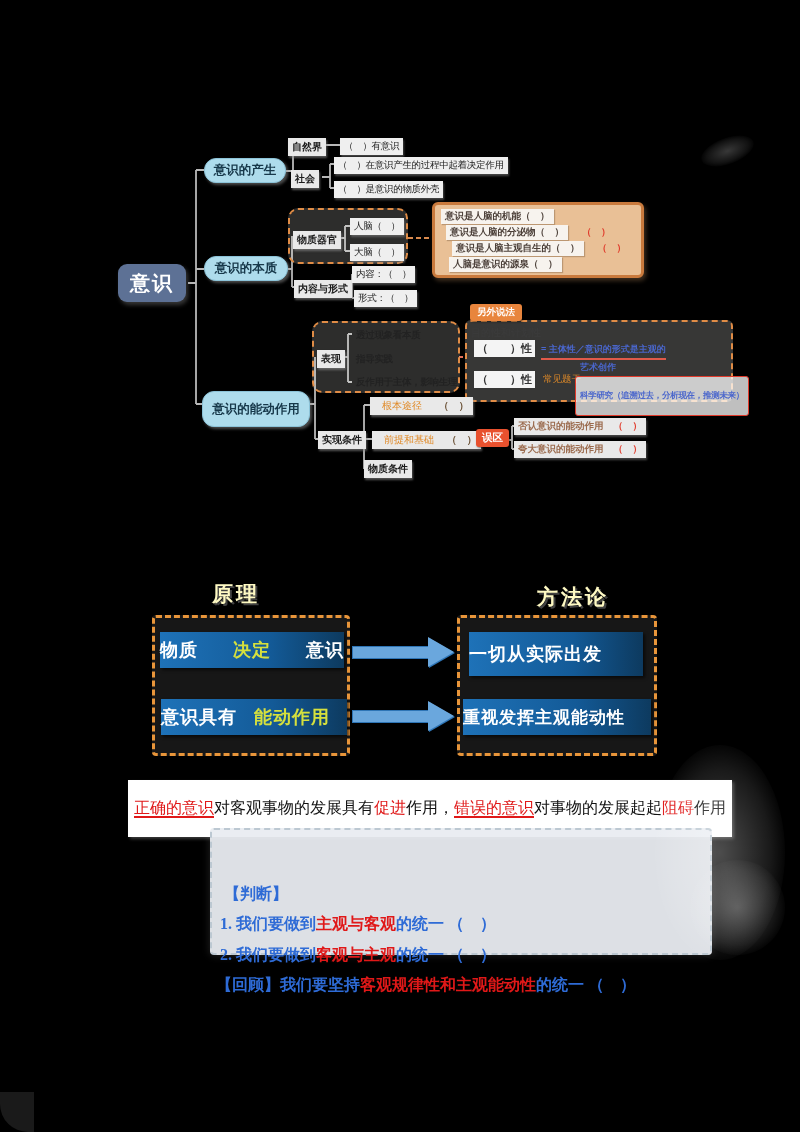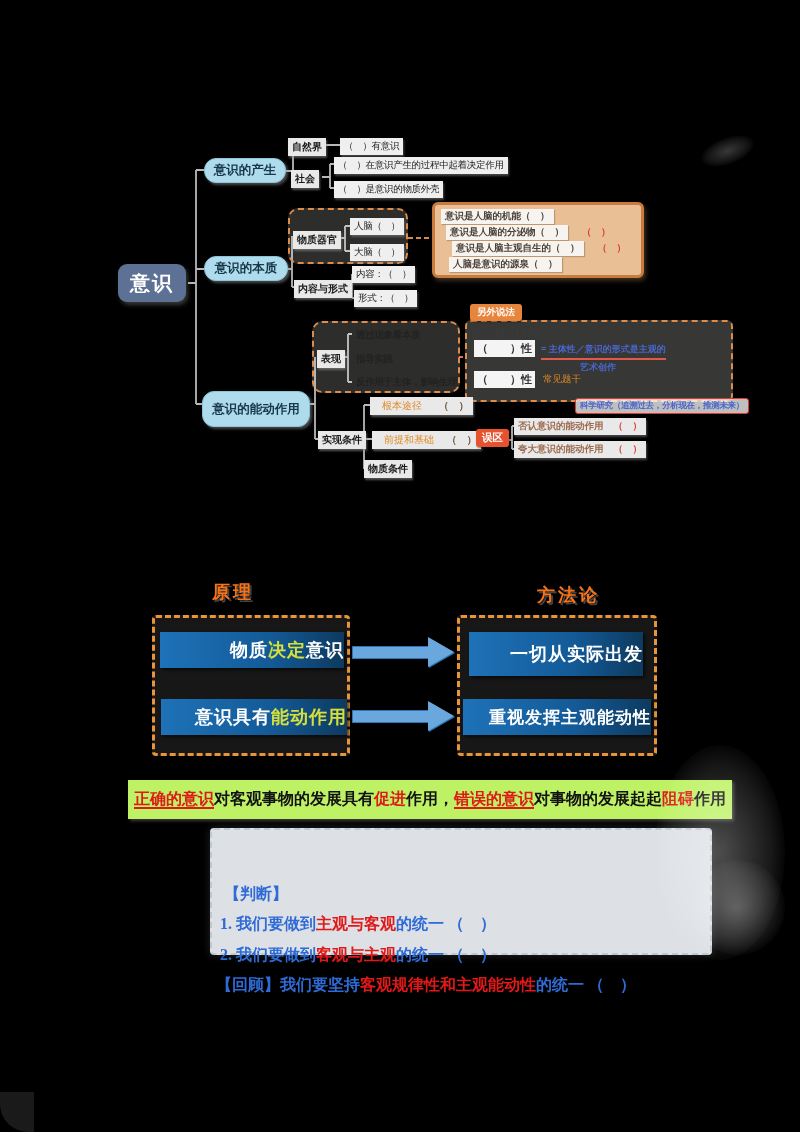--- a/index.html
+++ b/index.html
@@ -25,43 +25,43 @@
     padding:1px 4px; white-space:nowrap; box-shadow:1px 1px 1px rgba(120,90,60,.4); }
   .claim-extra { color:#e0392a; font-size:9.5px; font-weight:bold; margin-left:14px; }
   .claim-extra:empty { display:none; }
   .orange-txt { color:#e08a28; font-weight:normal;padding-left:8px; }
   .blank-txt { color:#6b5136; font-weight:bold; }
   .side-tag { background:#e8853d; color:#fff; font-size:9.5px; font-weight:bold;
     padding:2px 7px; border-radius:3px; box-shadow:1px 1px 2px rgba(0,0,0,.4); }
   .side-title { color:#3a3a3a; font-weight:bold; font-size:10px; }
   .side-blank { color:#333; font-size:11px; font-weight:bold; background:#f4f4f4; padding:1px 3px; }
   .blue-note { color:#4a66cc; font-weight:bold; }
-  .sci-box { border:1.5px solid #e0392a; border-radius:3px; padding:1px 4px; background:rgba(255,255,255,.75);margin-top:22px; }
+  .sci-box { border:1.5px solid #e0392a; border-radius:3px; padding:13px 4px; background:rgba(255,255,255,.75); }
   .badge { background:#e8512e; color:#fff; font-size:10.5px; font-weight:bold;
     padding:2px 6px; border-radius:3px; box-shadow:1px 1px 2px rgba(0,0,0,.5); }
   .misc-item { background:#e9e9e9; color:#9b6b4e; font-weight:bold; font-size:9.5px;
     padding:2px 4px; box-shadow:1px 2px 2px rgba(140,140,140,.5); white-space:nowrap; }
   .misc-item .red-blank { color:#e0392a; margin-left:10px; }
   
-  .sec-title { color:#f97316; font-size:18px; font-weight:bold; letter-spacing:3px;
+  .sec-title { color:#fef9c3; font-size:21px; font-weight:bold; letter-spacing:3px;
     text-shadow:2px 2px 0 rgba(70,70,70,.95), 3px 3px 3px rgba(0,0,0,.6); }
   .frame { border:3px dashed #e8953a; border-radius:4px; background:rgba(160,160,160,.14); }
   .bar { background:linear-gradient(90deg,#1e72b8 0%,#135a97 60%,#0d3a5f 100%);
     color:#fff; font-weight:bold; font-size:18px; display:flex; align-items:center;
-    justify-content:flex-end; letter-spacing:1px; box-shadow:2px 2px 3px rgba(0,0,0,.6); }
+    justify-content:space-between; letter-spacing:1px; box-shadow:2px 2px 3px rgba(0,0,0,.6); }
   .hl { color:#d6e03d; }
   .flow-arrow { width:104px; height:30px; }
   .flow-arrow .body { position:absolute; left:0; top:9px; width:78px; height:13px;
     background:#6aa7dd; border:1.5px solid #2e75b6; border-right:none; }
   .flow-arrow .head { position:absolute; left:76px; top:0; width:0; height:0;
     border-top:15px solid transparent; border-bottom:15px solid transparent;
     border-left:26px solid #6aa7dd; filter:drop-shadow(1px 1px 0 #2e75b6); }
   
-  .statement { font-size:16px; font-weight:bold; color:#121212; background:#bef264;
-    padding:9px 6px; box-shadow:2px 2px 3px rgba(120,120,120,.5); white-space:nowrap; }
+  .statement { font-size:16px; font-weight:normal; color:#121212; background:#ffffff;
+    padding:18px 6px; box-shadow:2px 2px 3px rgba(120,120,120,.5); white-space:nowrap; }
   .statement .red { color:#e01818; }
   .statement .red-u { color:#e01818; border-bottom:2.5px solid #e01818; }
   
   .judge-box { border:2px dashed #bcc8d2; border-radius:4px; background:rgba(233,236,241,.95);
     box-shadow:0 0 8px rgba(255,255,255,.15); }
   .judge-txt { font-family:"Liberation Serif", serif; font-weight:bold; color:#2e6bd6;
     font-size:16px; white-space:nowrap;margin-top:44px; }
   .judge-txt .red { color:#e01818; }
   .blob { border-radius:50%; background:radial-gradient(ellipse at center, rgba(255,255,255,.55) 0%, rgba(255,255,255,.18) 55%, rgba(255,255,255,0) 75%); }
 </style>

